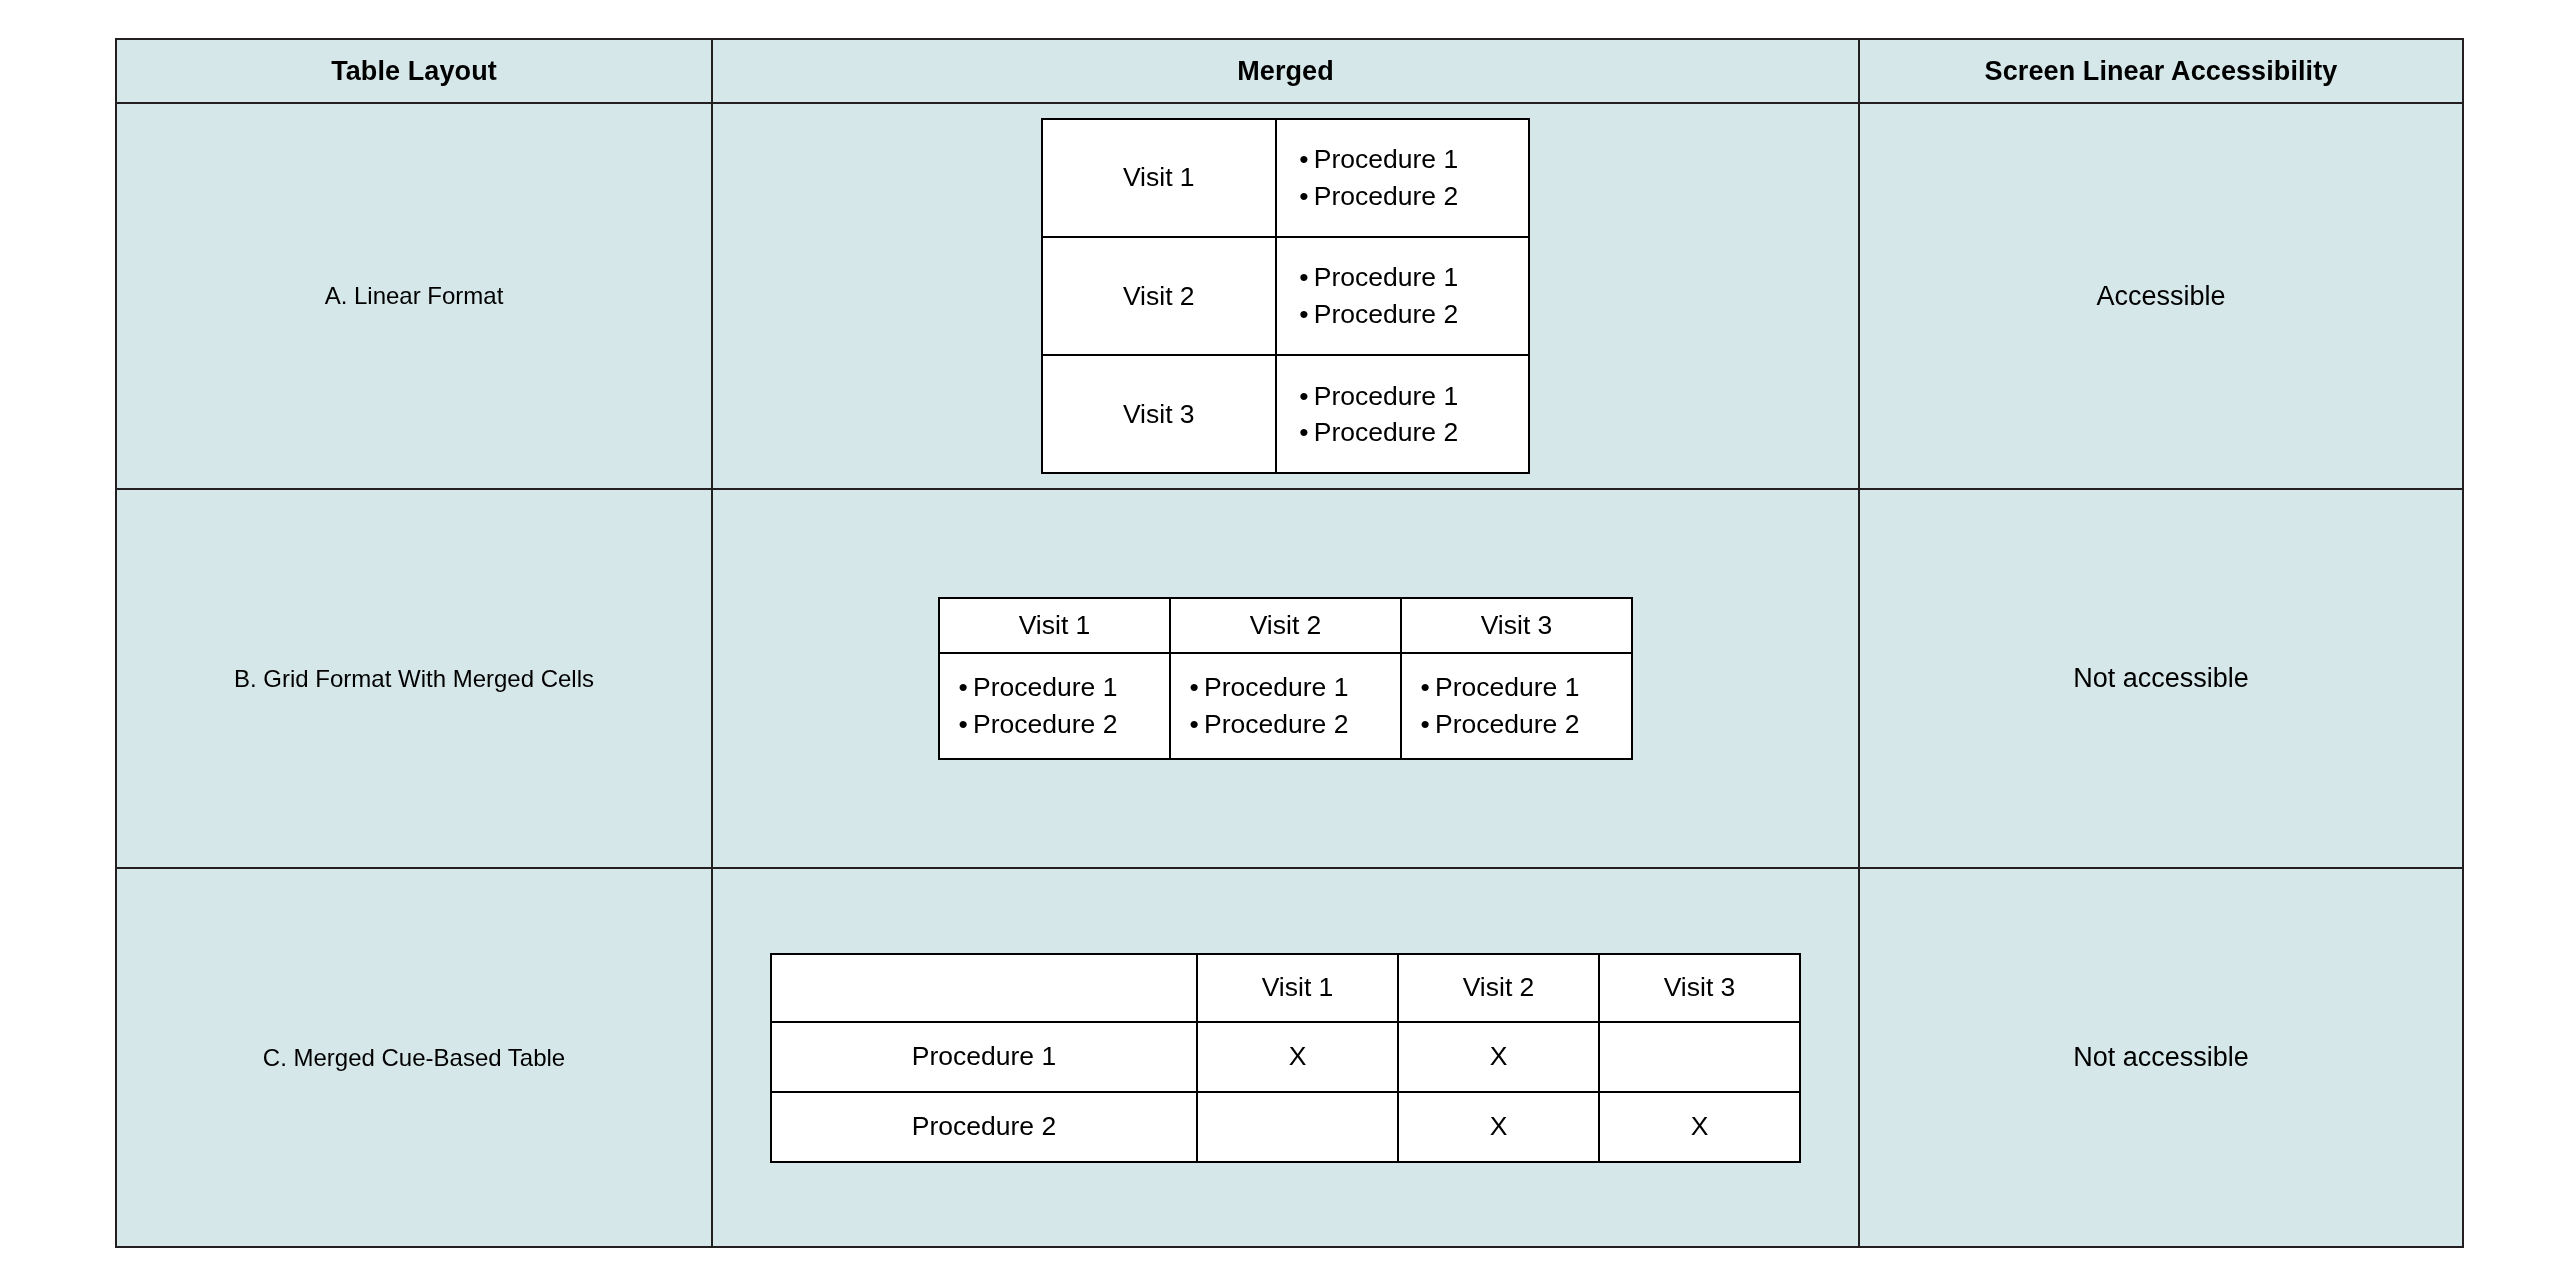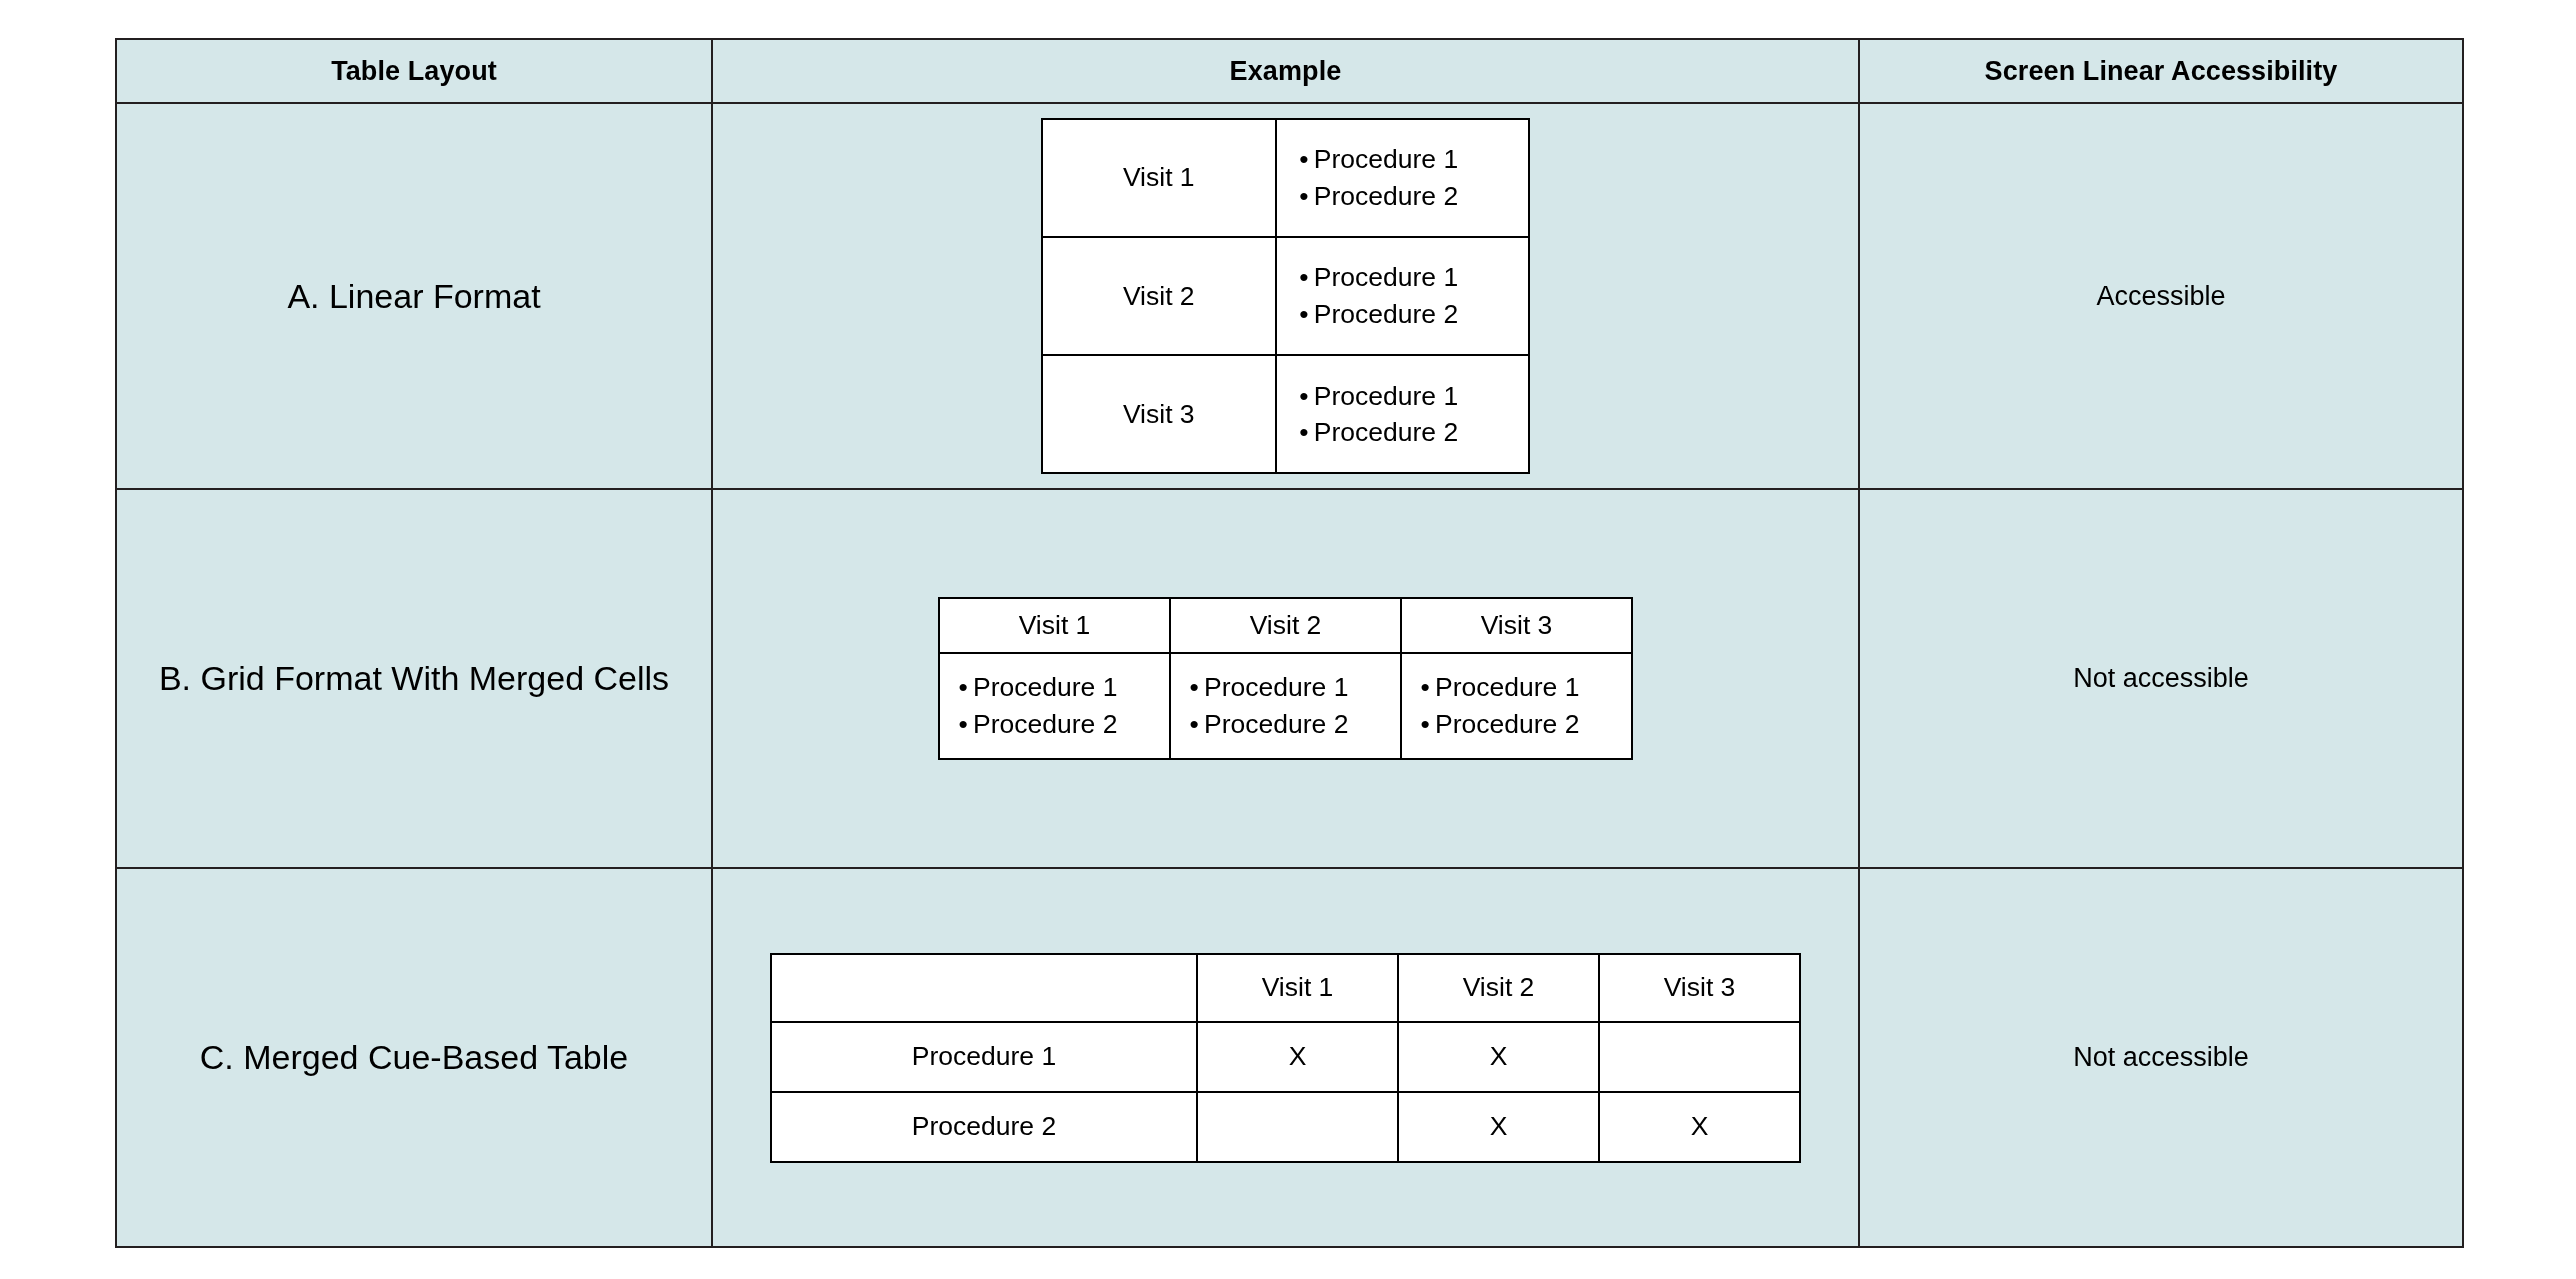--- a/index.html
+++ b/index.html
@@ -46,21 +46,21 @@
 
   .outer-head th {
     height: 62px;
     font-size: 27px;
     font-weight: bold;
     letter-spacing: 0.1px;
     border-radius: 21px;
   }
 
   .row-label {
-    font-size: 34px;
+    font-size: 24px;
     font-weight: normal;
     line-height: 1.25;
     padding: 0 16px;
   }
   .row-access {
     font-size: 27px;
     font-weight: normal;
     padding: 0 16px;
   }
 
@@ -158,21 +158,21 @@
   <table class="outer-table">
     <colgroup>
       <col class="col-layout">
       <col class="col-example">
       <col class="col-access">
     </colgroup>
 
     <thead>
       <tr class="outer-head">
         <th>Table Layout</th>
-        <th>Example</th>
+        <th>Merged</th>
         <th>Screen Linear Accessibility</th>
       </tr>
     </thead>
 
     <tbody>
 
       <tr>
         <td class="row-label">A. Linear Format</td>
 
         <td class="example-cell">

